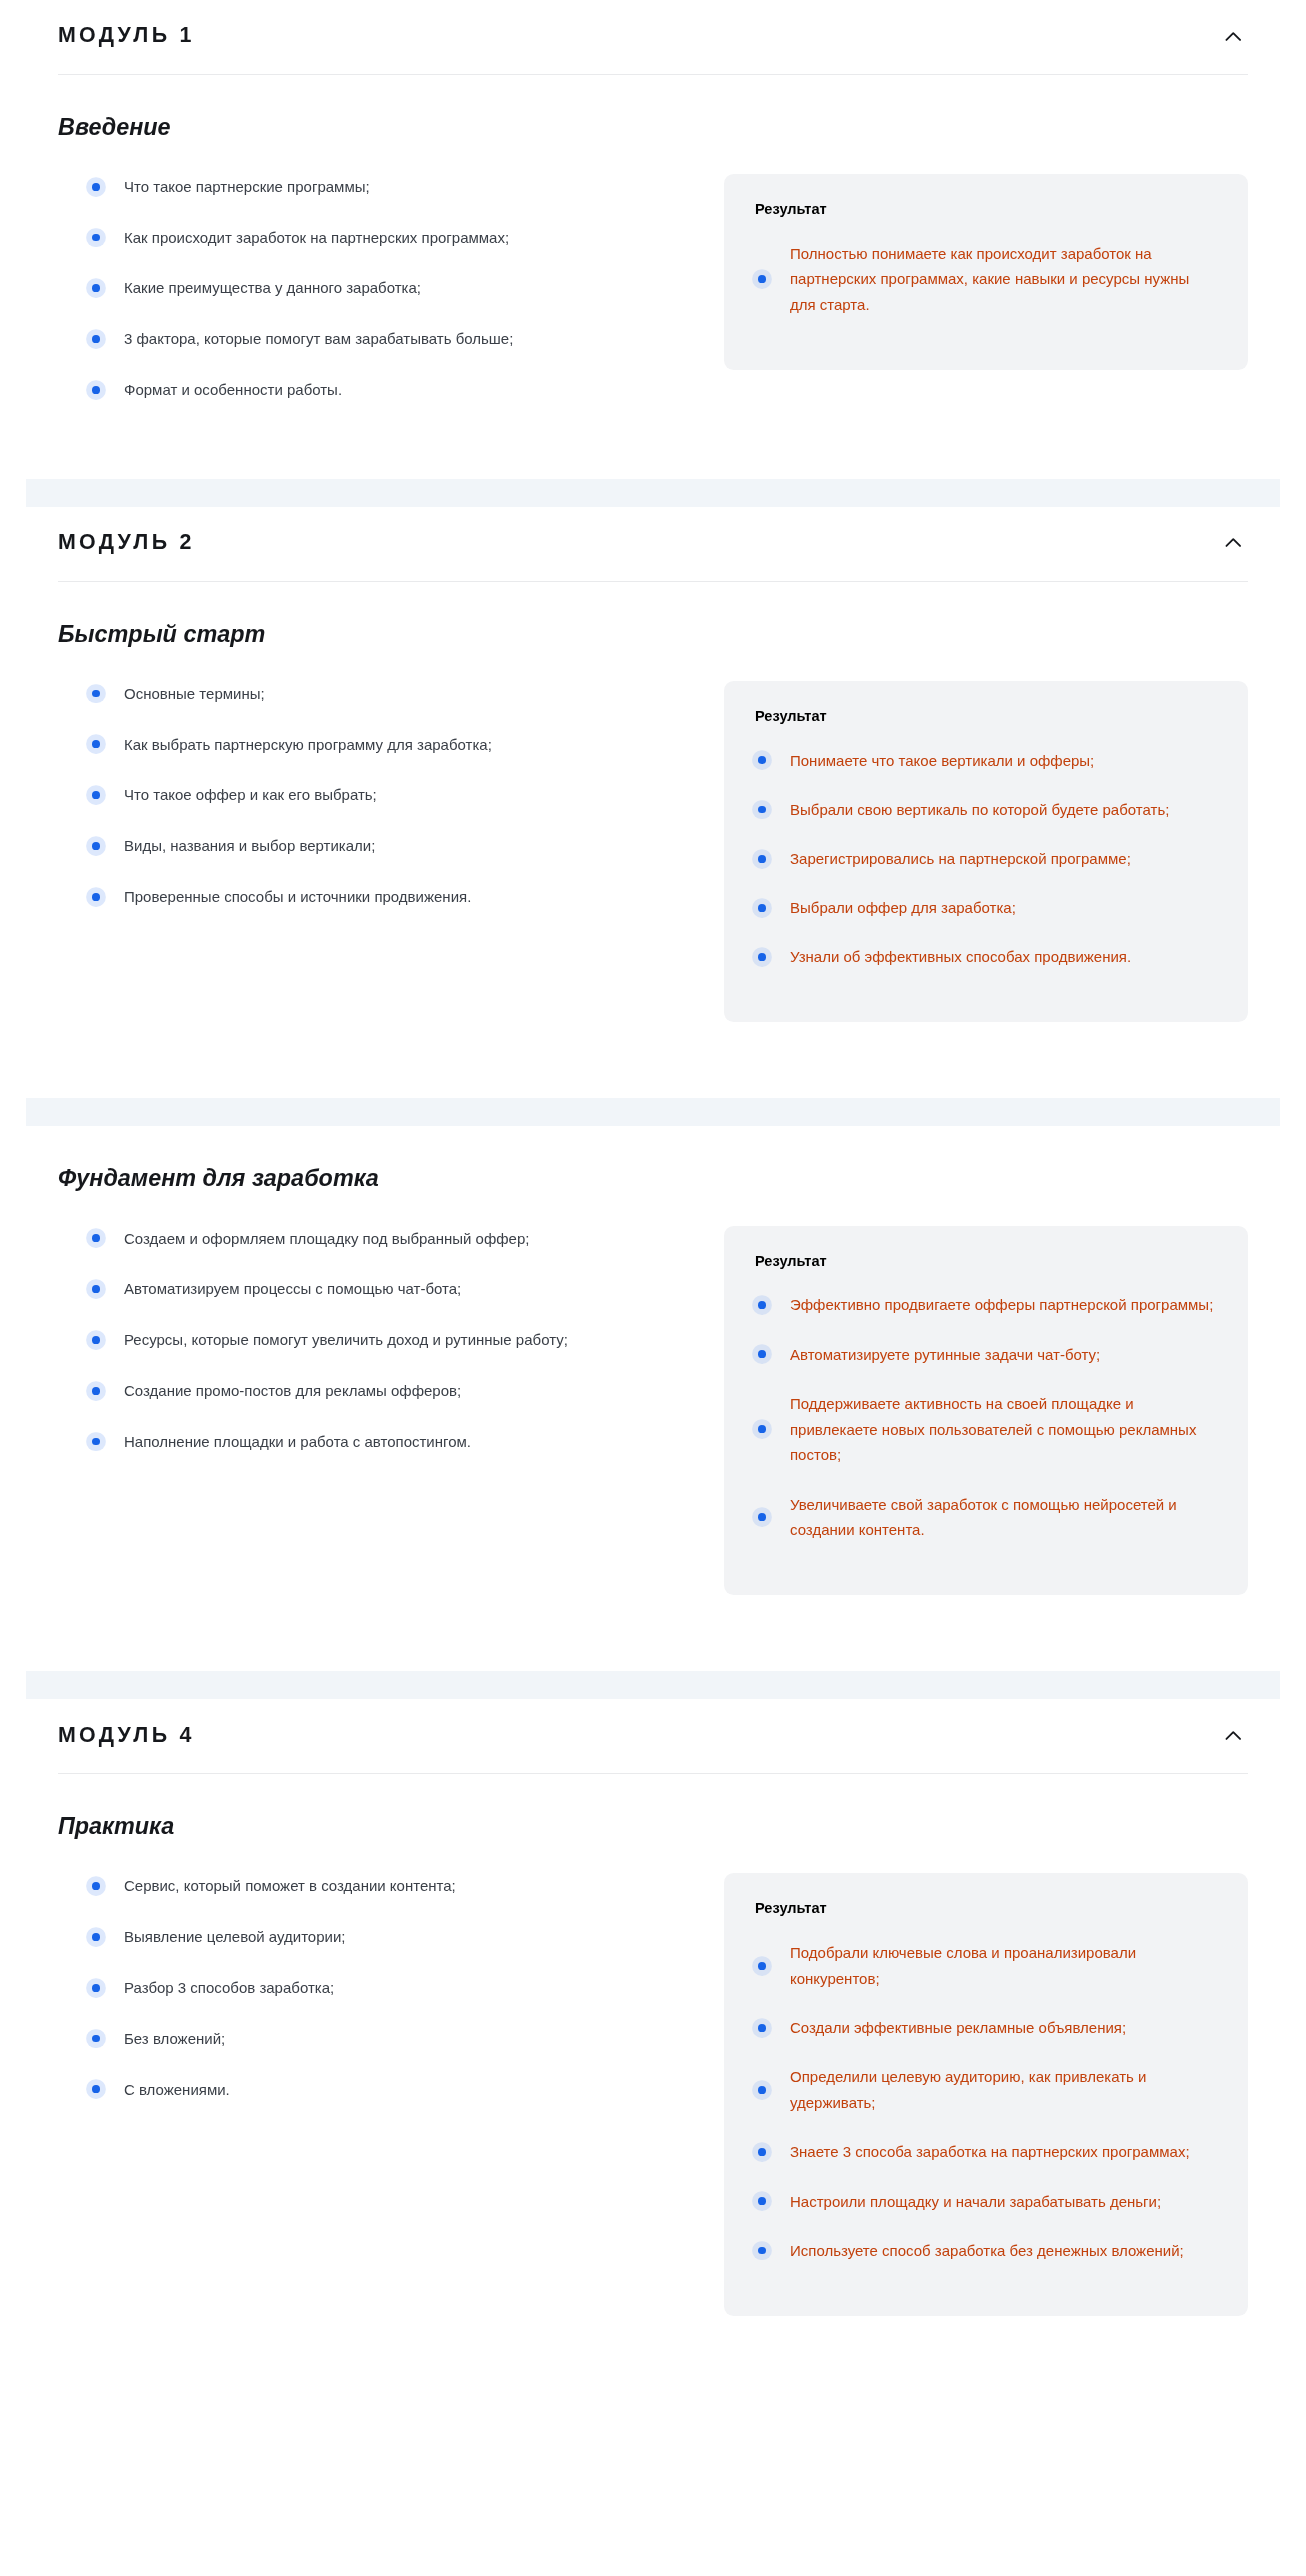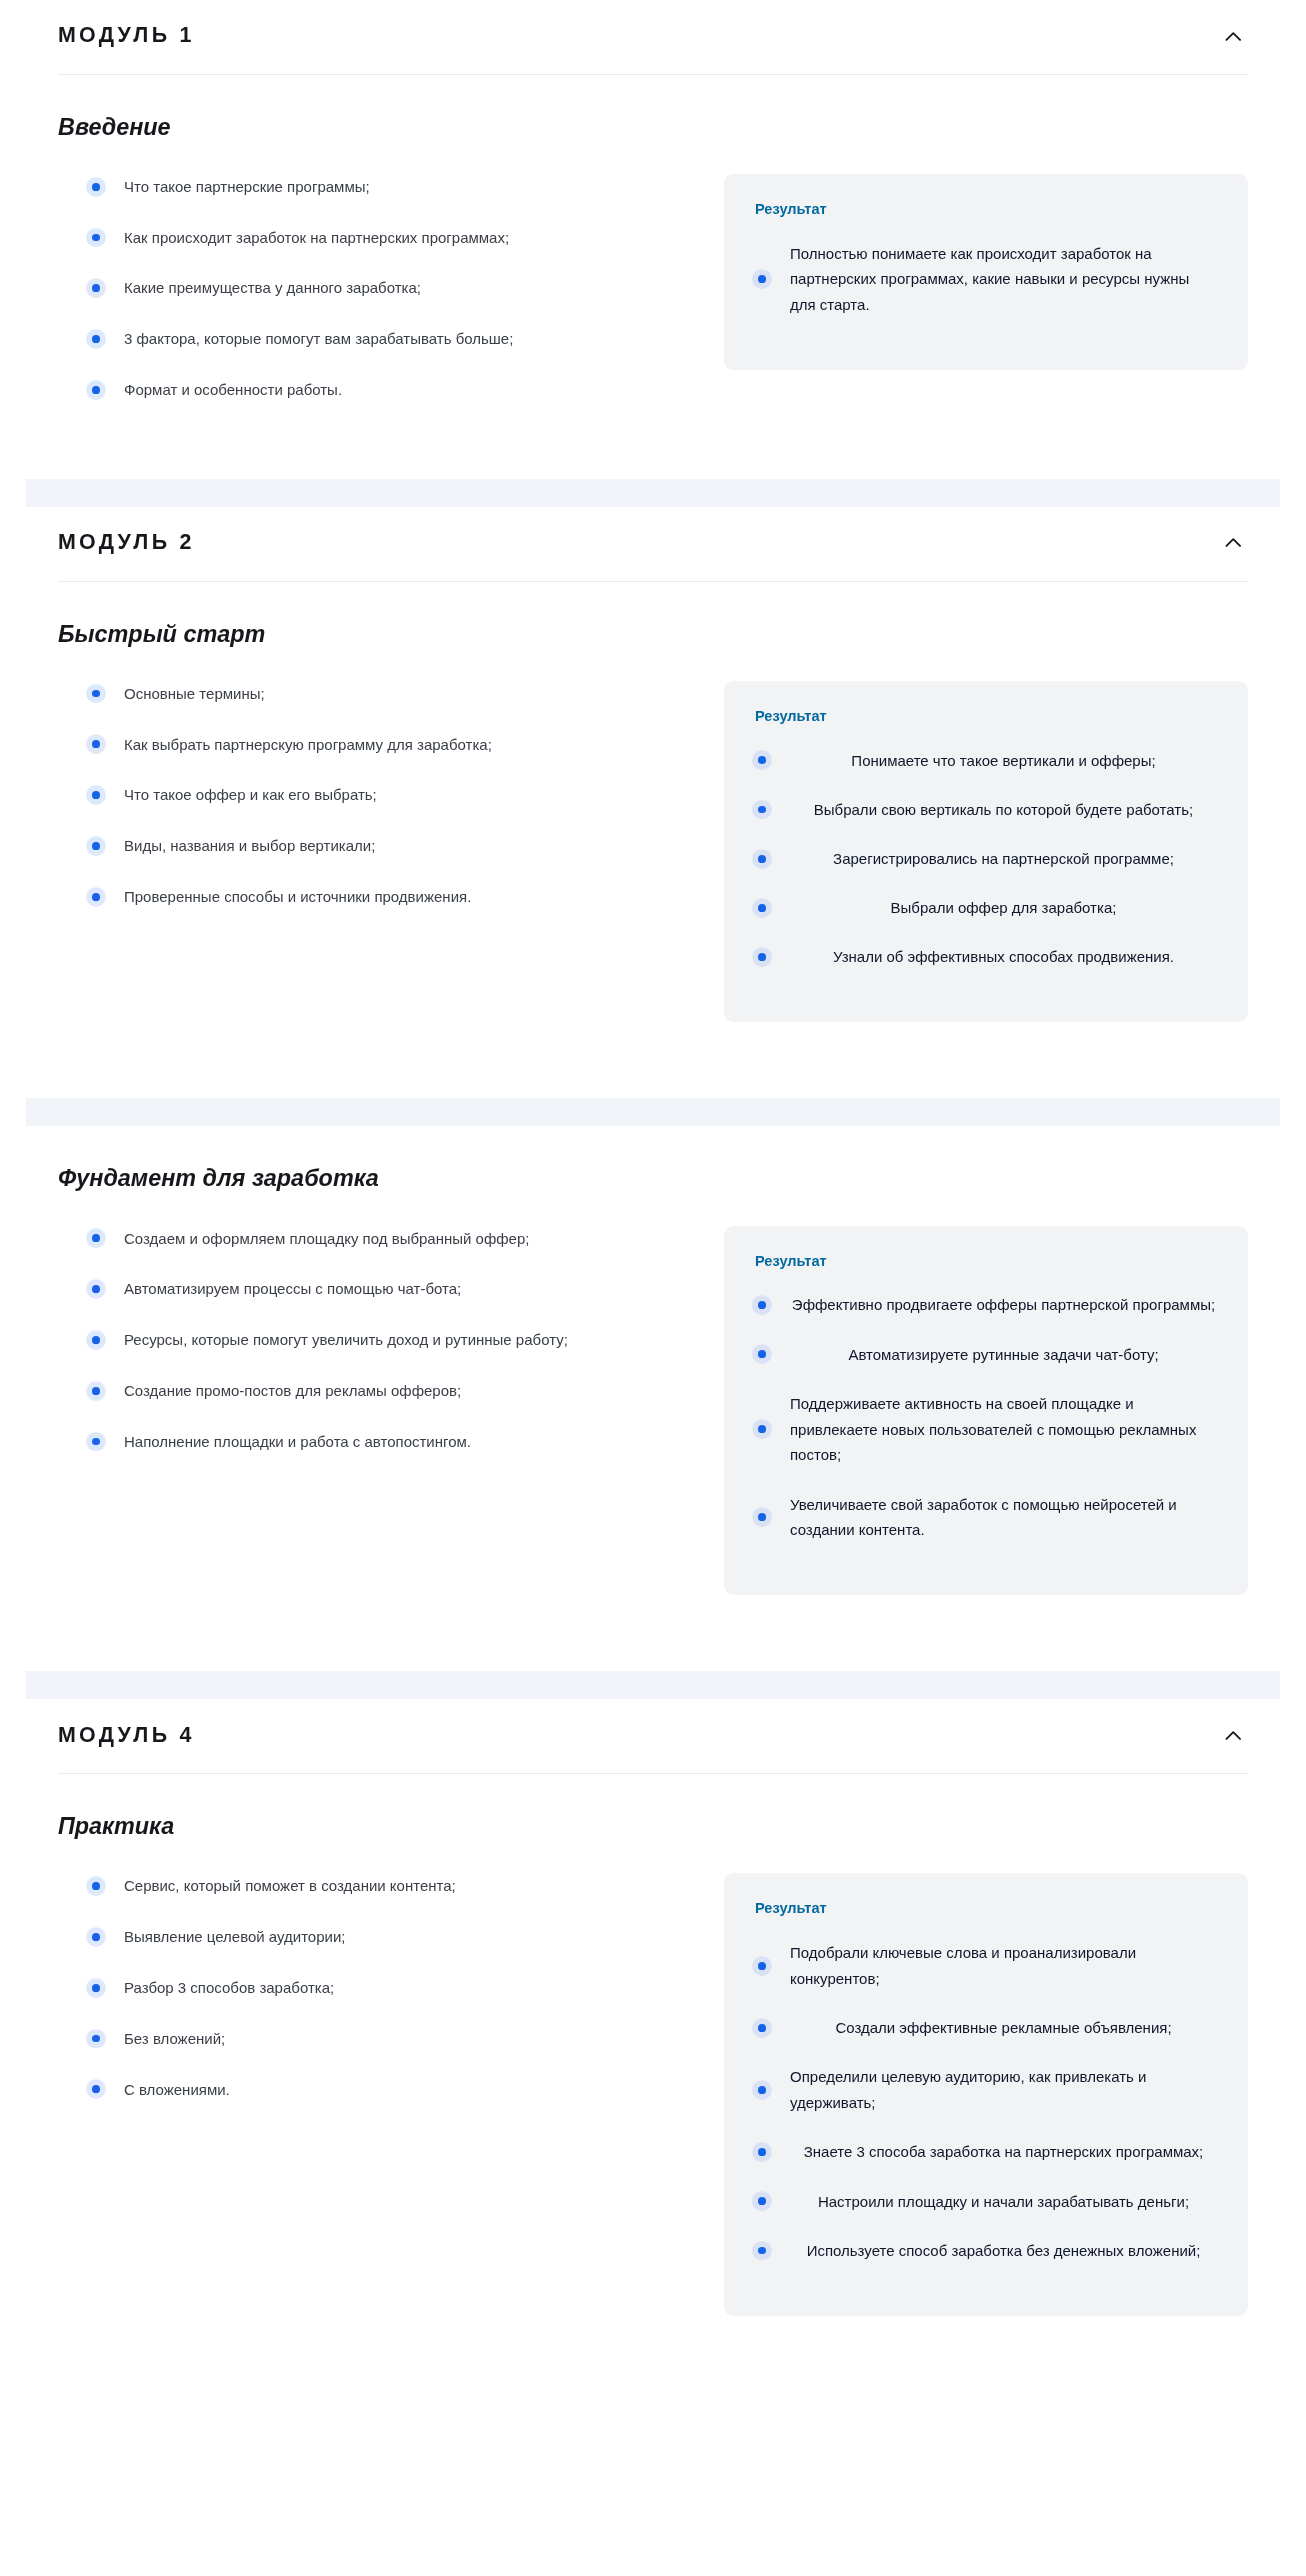--- a/index.html
+++ b/index.html
@@ -111,29 +111,28 @@
 
   
   .result-card {
     background: #f2f3f5;
     border-radius: 9.7px;
     padding: 25px 31px 29px 31px;
   }
   .result-heading {
     font-size: 14.6px;
     font-weight: 700;
-    color: #0369a1;
+    color: #000000;
     margin: 0 0 21.4px 0;
     line-height: 1.4;
   }
   .result-card ul.bullets li {
-    color: #0f172a;
+    color: #c2410c;
     padding-left: 35px;
     margin-bottom: 23.4px;
-    justify-content: center;
   }
   .result-card .bullet-dot {
     left: 2.9px;
     background: #1763e8;
     box-shadow: 0 0 0 5.8px rgba(43,114,237,0.13);
   }
 
   
   .module-separator {
     height: 28px;

